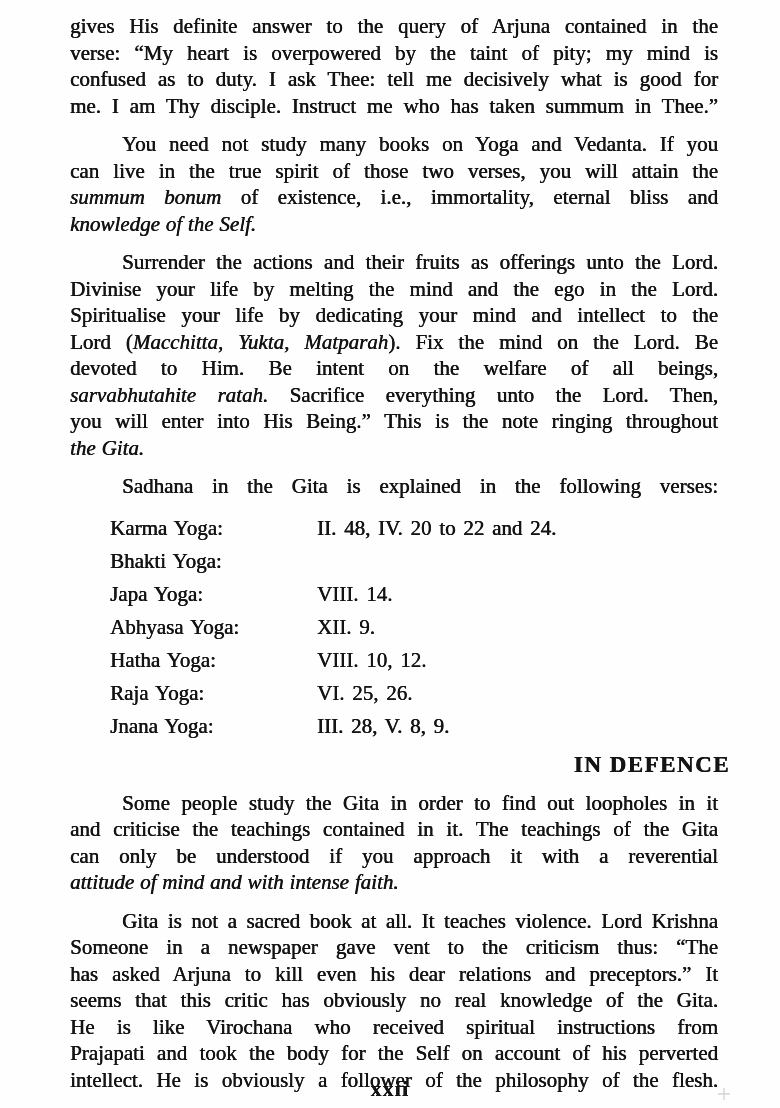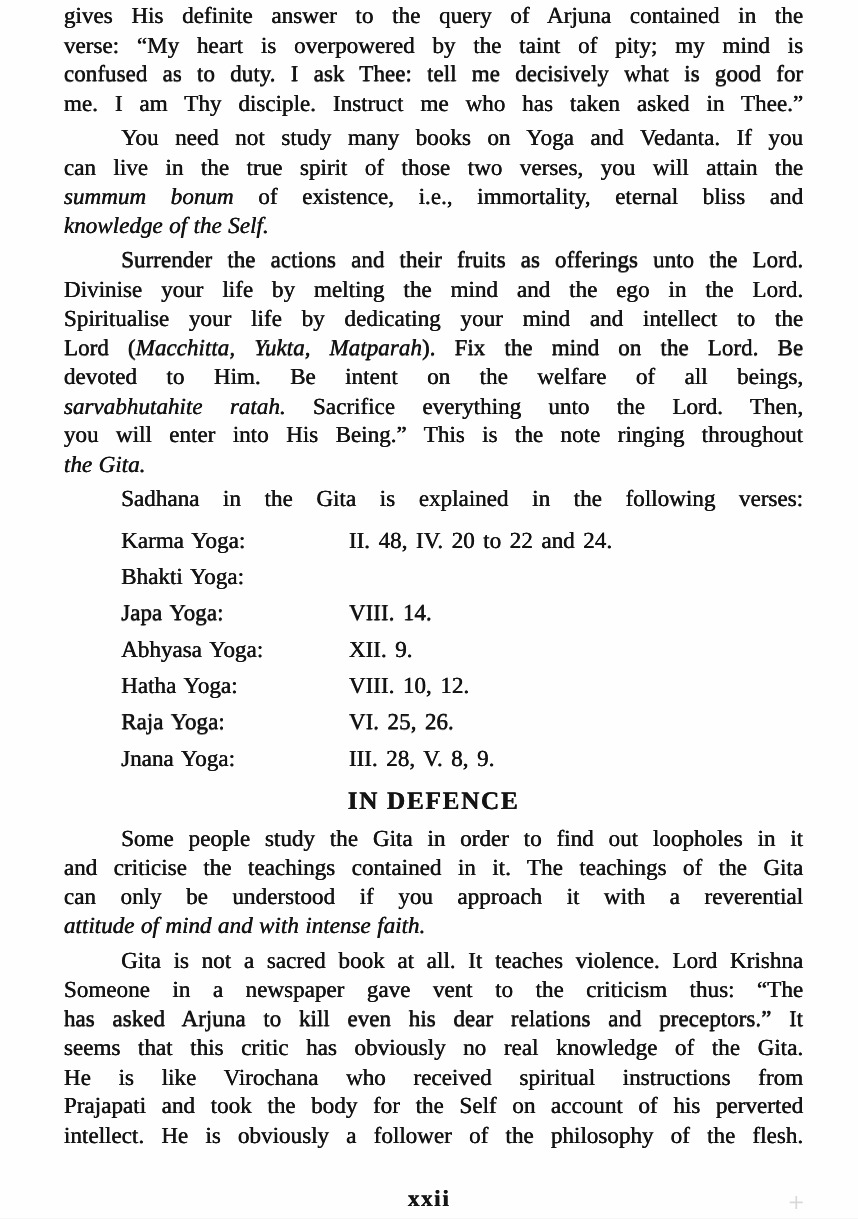--- a/index.html
+++ b/index.html
@@ -6,38 +6,38 @@
   .page {
     width: 780px; height: 1108px;
     position: relative;
     background: #fefefe;
     overflow: hidden;
     font-family: "Liberation Serif", serif;
     color: #141414;
     text-shadow: 0.4px 0 0 currentColor, 0 0.25px 0 rgba(0,0,0,0.55);
   }
   .content { position: absolute; left: 58px; top: 1px; width: 672px; }
-  .para { margin: 0; }
+  .para { margin: 12px; }
   .para + .para { margin-top: 5px; }
   .ln {
     font-size: 21px; line-height: 26.5px;
     text-align: justify; text-align-last: justify;
     word-spacing: 0.6px;
     white-space: normal;
   }
   .ln.last { text-align-last: left; font-style: italic; }
   .para.indent .ln:first-child { text-indent: 52px; }
   .it { font-style: italic; }
   .verse-list { margin-top: 8px; }
   .para + .verse-list { margin-top: 8px; }
   .vrow { display: flex; font-size: 21px; line-height: 33px; padding-left: 52px; gap: 27px; }
   .vlabel { width: 180px; flex: none; word-spacing: 2px; }
   .vrefs { flex: 1; word-spacing: 2.5px; }
   .heading {
-    font-size: 23px; font-weight: bold; text-align: center;
+    font-size: 23px; font-weight: bold; text-align: right;
     letter-spacing: 1.5px; line-height: 26px;
     margin-top: 9px; margin-bottom: 8px;
   }
   .footer {
     position: absolute; left: 0; width: 100%; top: 1077px;
     text-align: center; font-size: 21px; font-weight: bold;
     letter-spacing: 1.5px; line-height: 24px;
   }
   .artifact {
     position: absolute; left: 716px; top: 1082px;
@@ -48,21 +48,21 @@
 </style>
 </head>
 <body>
 
 <div class="page" style="color: rgb(20, 20, 20); background: rgb(254, 254, 254);">
   <div class="content" id="content">
       <div class="para">
         <div class="ln"><span>gives His definite answer to the query of Arjuna contained in the</span></div>
         <div class="ln"><span>verse: “My heart is overpowered by the taint of pity; my mind is</span></div>
         <div class="ln"><span>confused as to duty. I ask Thee: tell me decisively what is good for</span></div>
-        <div class="ln"><span>me. I am Thy disciple. Instruct me who has taken asked in Thee.”</span></div>
+        <div class="ln"><span>me. I am Thy disciple. Instruct me who has taken summum in Thee.”</span></div>
       </div>
       <div class="para indent">
         <div class="ln"><span>You need not study many books on Yoga and Vedanta. If you</span></div>
         <div class="ln"><span>can live in the true spirit of those two verses, you will attain the</span></div>
         <div class="ln"><span class="it">summum bonum</span><span> of existence, i.e., immortality, eternal bliss and</span></div>
         <div class="ln last"><span>knowledge of the Self.</span></div>
       </div>
       <div class="para indent">
         <div class="ln"><span>Surrender the actions and their fruits as offerings unto the Lord.</span></div>
         <div class="ln"><span>Divinise your life by melting the mind and the ego in the Lord.</span></div>

